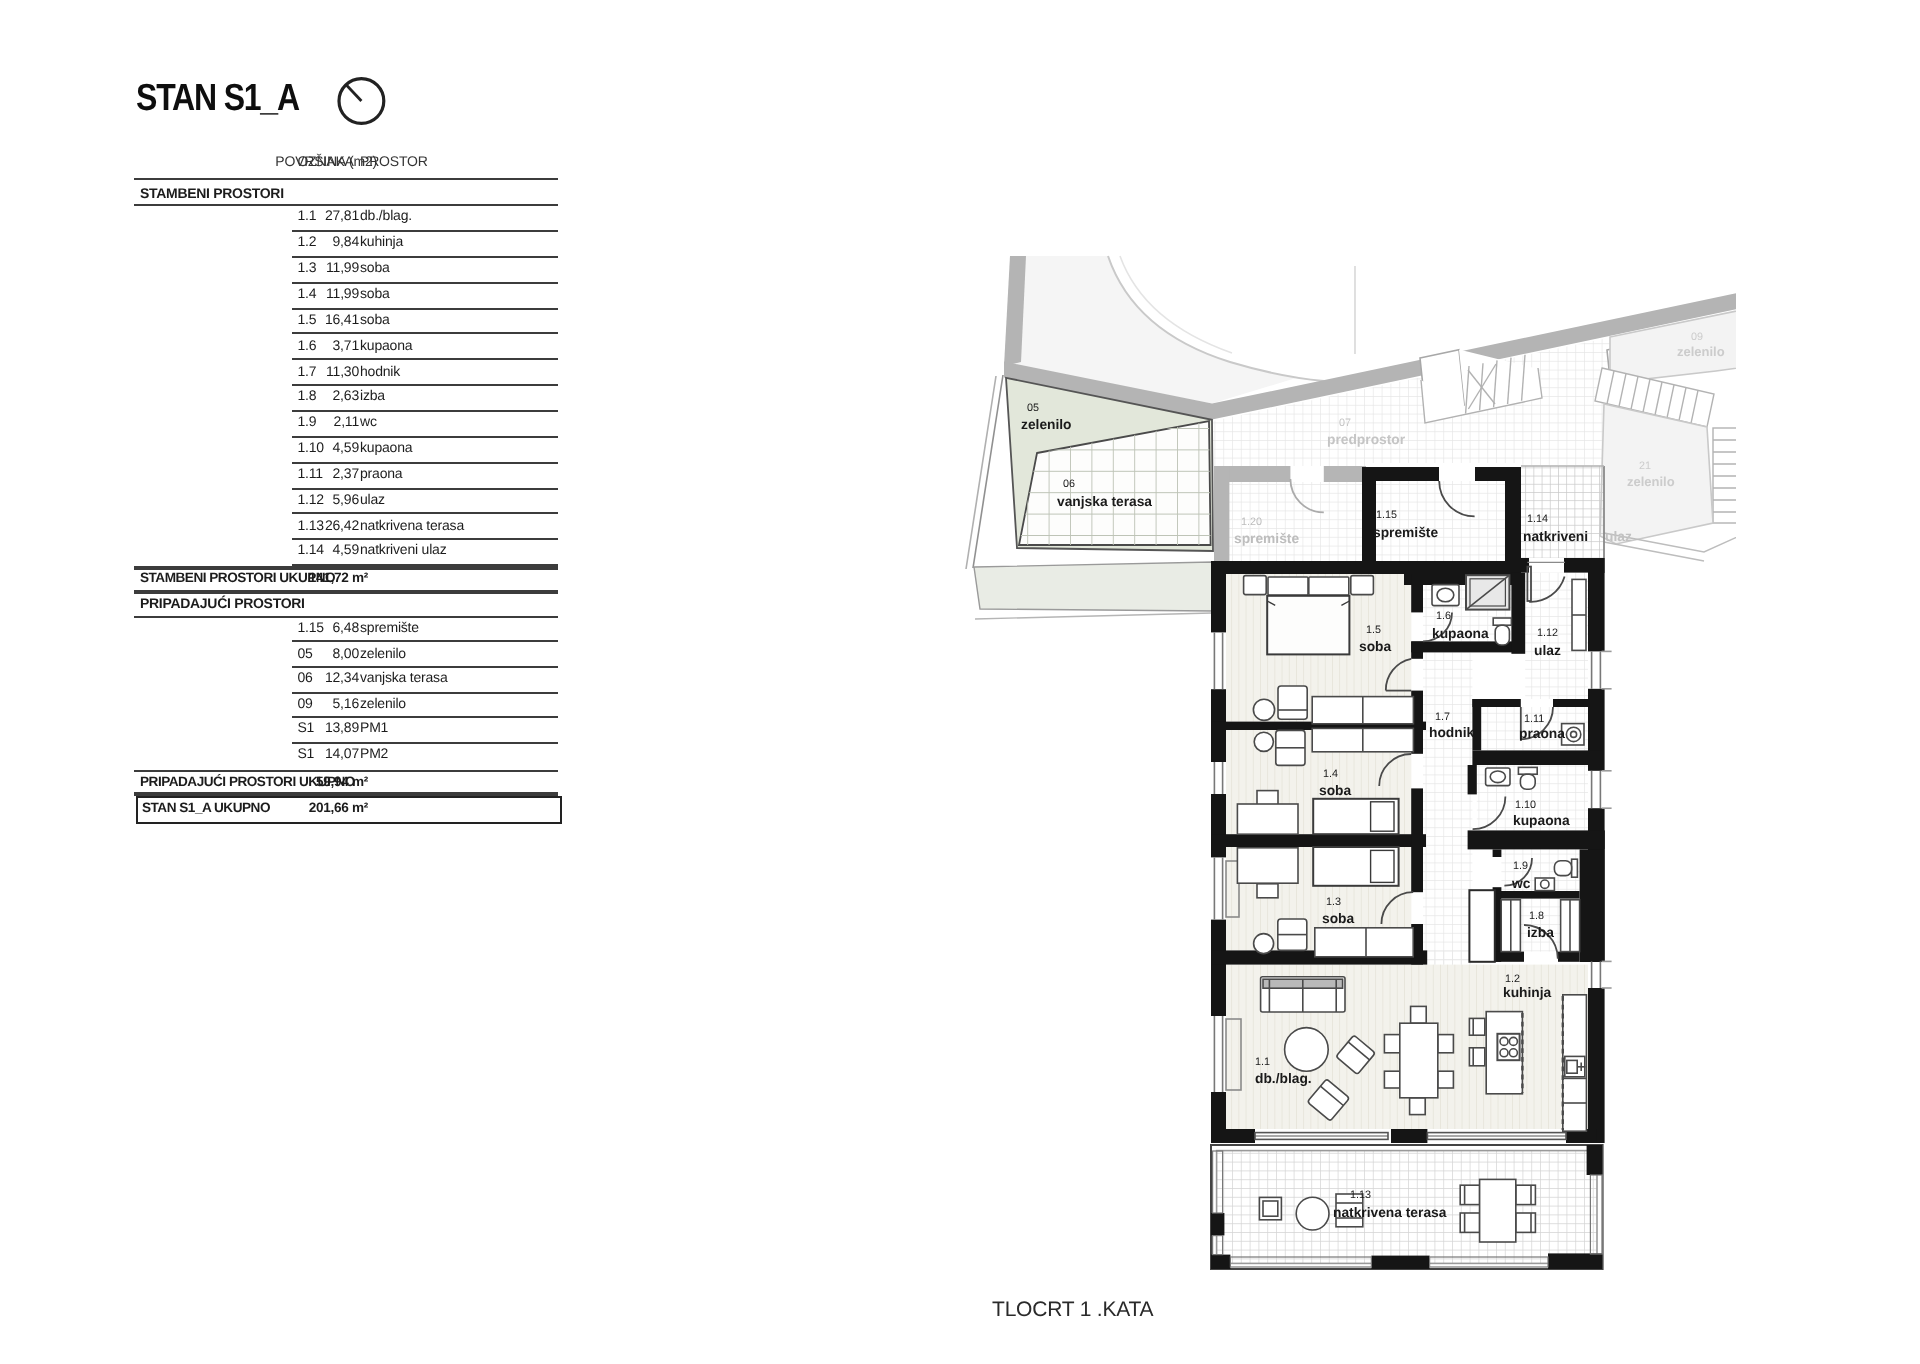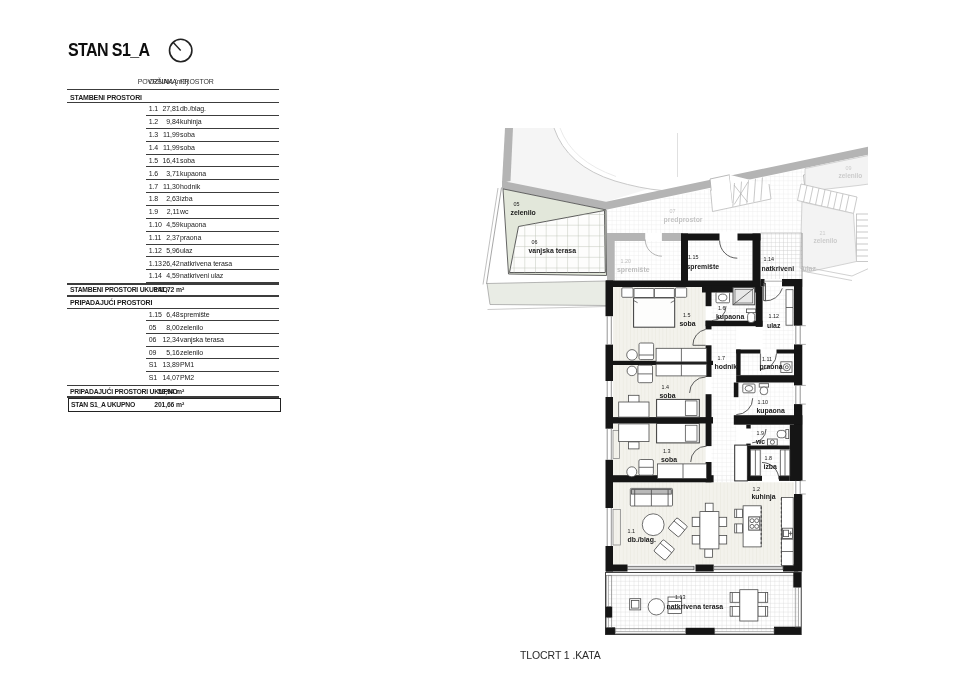--- a/index.html
+++ b/index.html
@@ -120,21 +120,21 @@
 
 <div class="hl" style="left:67.2px;width:212.3px;top:385.0px;height:1.4px"></div>
 <div class="t b" style="left:70px;top:388px;font-size:6.8px;letter-spacing:-0.25px">PRIPADAJUĆI PROSTORI UKUPNO</div>
 <div class="t b r" style="right:684px;top:388px;font-size:6.8px">59,94 m²</div>
 <div class="hl" style="left:67.2px;width:212.3px;top:396.3px;height:1.4px"></div>
 
 <div style="position:absolute;left:67.5px;top:398.2px;width:211px;height:11.5px;border:1.4px solid #222"></div>
 <div class="t b" style="left:71px;top:400.8px;font-size:6.8px;letter-spacing:-0.25px">STAN S1_A UKUPNO</div>
 <div class="t b r" style="right:684px;top:400.8px;font-size:6.8px">201,66 m²</div>
 
-<div class="t" style="left:520px;top:651px;font-size:10.5px;color:#2a2a2a">TLOCRT 1 .KATA</div>
+<div class="t" style="left:496px;top:651px;font-size:10.5px;color:#2a2a2a">TLOCRT 1 .KATA</div>
 <svg id="plan" style="position:absolute;left:0;top:0" width="960" height="682" viewBox="0 0 960 682">
 <defs>
 <pattern id="g4" width="4.4" height="4.4" patternUnits="userSpaceOnUse">
   <path d="M4.4 0H0V4.4" fill="none" stroke="#e7e7e7" stroke-width="0.7"></path>
 </pattern>
 <pattern id="g4d" width="4.4" height="4.4" patternUnits="userSpaceOnUse">
   <path d="M4.4 0H0V4.4" fill="none" stroke="#d4d4d4" stroke-width="0.7"></path>
 </pattern>
 <pattern id="g4n" width="4.1" height="4.1" patternUnits="userSpaceOnUse">
   <path d="M4.1 0H0V4.1" fill="none" stroke="#c9c9c9" stroke-width="0.7"></path>

